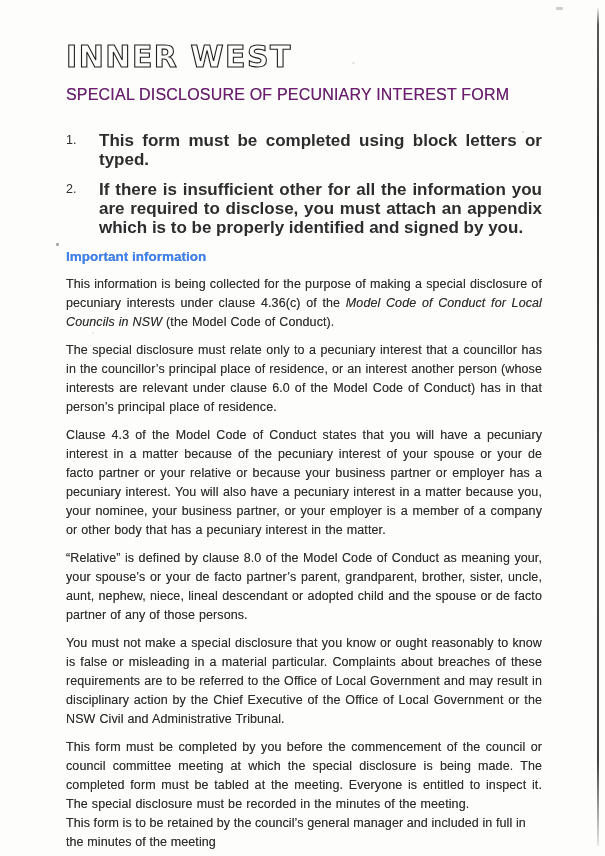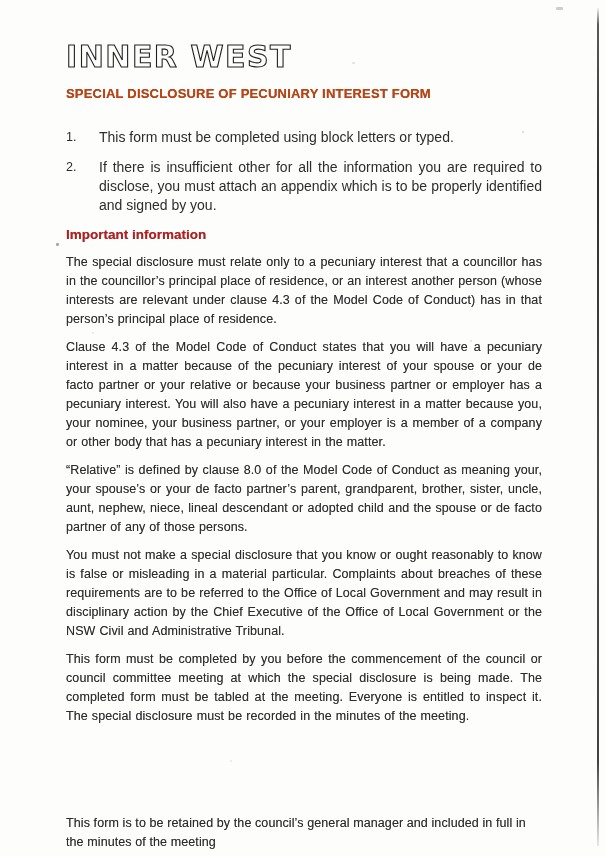--- a/index.html
+++ b/index.html
@@ -21,47 +21,48 @@
     position: absolute;
     left: 66px;
     top: 38px;
     width: 476px;
   }
   .logo-wrap {
     height: 36px;
     margin-bottom: 12px;
   }
   .page-title {
-    font-size: 13px;
-    font-weight: bold;
+    font-size: 16px;
+    font-weight: normal;
     letter-spacing: 0.2px;
-    color: #c2410c;
+    color: #701a75;
     text-shadow: 0 0 0.5px rgba(20,20,20,0.6);
     margin: 0 0 27px 0;
   }
   .numbered-list { margin: 0 0 12px 0; }
   .list-item {
     display: flex;
     margin-bottom: 11px;
   }
   .list-item .num {
     flex: 0 0 33px;
     font-size: 12.5px;
     line-height: 19px;
   }
   .list-item .txt {
     flex: 1;
-    font-size: 14px;
+    font-size: 17px;
     line-height: 19px;
     text-align: justify;
+    font-weight: bold;
   }
   .section-heading {
     font-size: 13.5px;
     font-weight: bold;
-    color: #b91c1c;
+    color: #3b82f6;
     text-shadow: 0 0 0.4px rgba(20,20,20,0.5);
     margin: 0 0 11px 0;
   }
   .para {
     font-size: 12.5px;
     line-height: 19px;
     text-align: justify;
     margin: 0 0 9px 0;
     letter-spacing: 0.1px;
     word-spacing: 0.4px;
@@ -125,21 +126,22 @@
         </div>
         <div class="list-item">
           <span class="num">2.</span>
           <span class="txt">If there is insufficient other for all the information you are required to disclose, you must attach an appendix which is to be properly identified and signed by you.</span>
         </div>
       </div>
 
     <h2 class="section-heading">Important information</h2>
 
     <div>
-        <p class="para"><span>The special disclosure must relate only to a pecuniary interest that a councillor has in the councillor’s principal place of residence, or an interest another person (whose interests are relevant under clause 4.3 of the Model Code of Conduct) has in that person’s principal place of residence.</span></p>
+        <p class="para"><span>This information is being collected for the purpose of making a special disclosure of pecuniary interests under clause 4.36(c) of the </span><span class="italic">Model Code of Conduct for Local Councils in NSW</span><span> (the Model Code of Conduct).</span></p>
+        <p class="para"><span>The special disclosure must relate only to a pecuniary interest that a councillor has in the councillor’s principal place of residence, or an interest another person (whose interests are relevant under clause 6.0 of the Model Code of Conduct) has in that person’s principal place of residence.</span></p>
         <p class="para"><span>Clause 4.3 of the Model Code of Conduct states that you will have a pecuniary interest in a matter because of the pecuniary interest of your spouse or your de facto partner or your relative or because your business partner or employer has a pecuniary interest. You will also have a pecuniary interest in a matter because you, your nominee, your business partner, or your employer is a member of a company or other body that has a pecuniary interest in the matter.</span></p>
         <p class="para"><span>“Relative” is defined by clause 8.0 of the Model Code of Conduct as meaning your, your spouse’s or your de facto partner’s parent, grandparent, brother, sister, uncle, aunt, nephew, niece, lineal descendant or adopted child and the spouse or de facto partner of any of those persons.</span></p>
         <p class="para"><span>You must not make a special disclosure that you know or ought reasonably to know is false or misleading in a material particular. Complaints about breaches of these requirements are to be referred to the Office of Local Government and may result in disciplinary action by the Chief Executive of the Office of Local Government or the NSW Civil and Administrative Tribunal.</span></p>
         <p class="para"><span>This form must be completed by you before the commencement of the council or council committee meeting at which the special disclosure is being made. The completed form must be tabled at the meeting. Everyone is entitled to inspect it. The special disclosure must be recorded in the minutes of the meeting.</span></p>
       </div>
 
   </div>
 
   <div class="footer-note">This form is to be retained by the council’s general manager and included in full in the minutes of the meeting</div>
 

